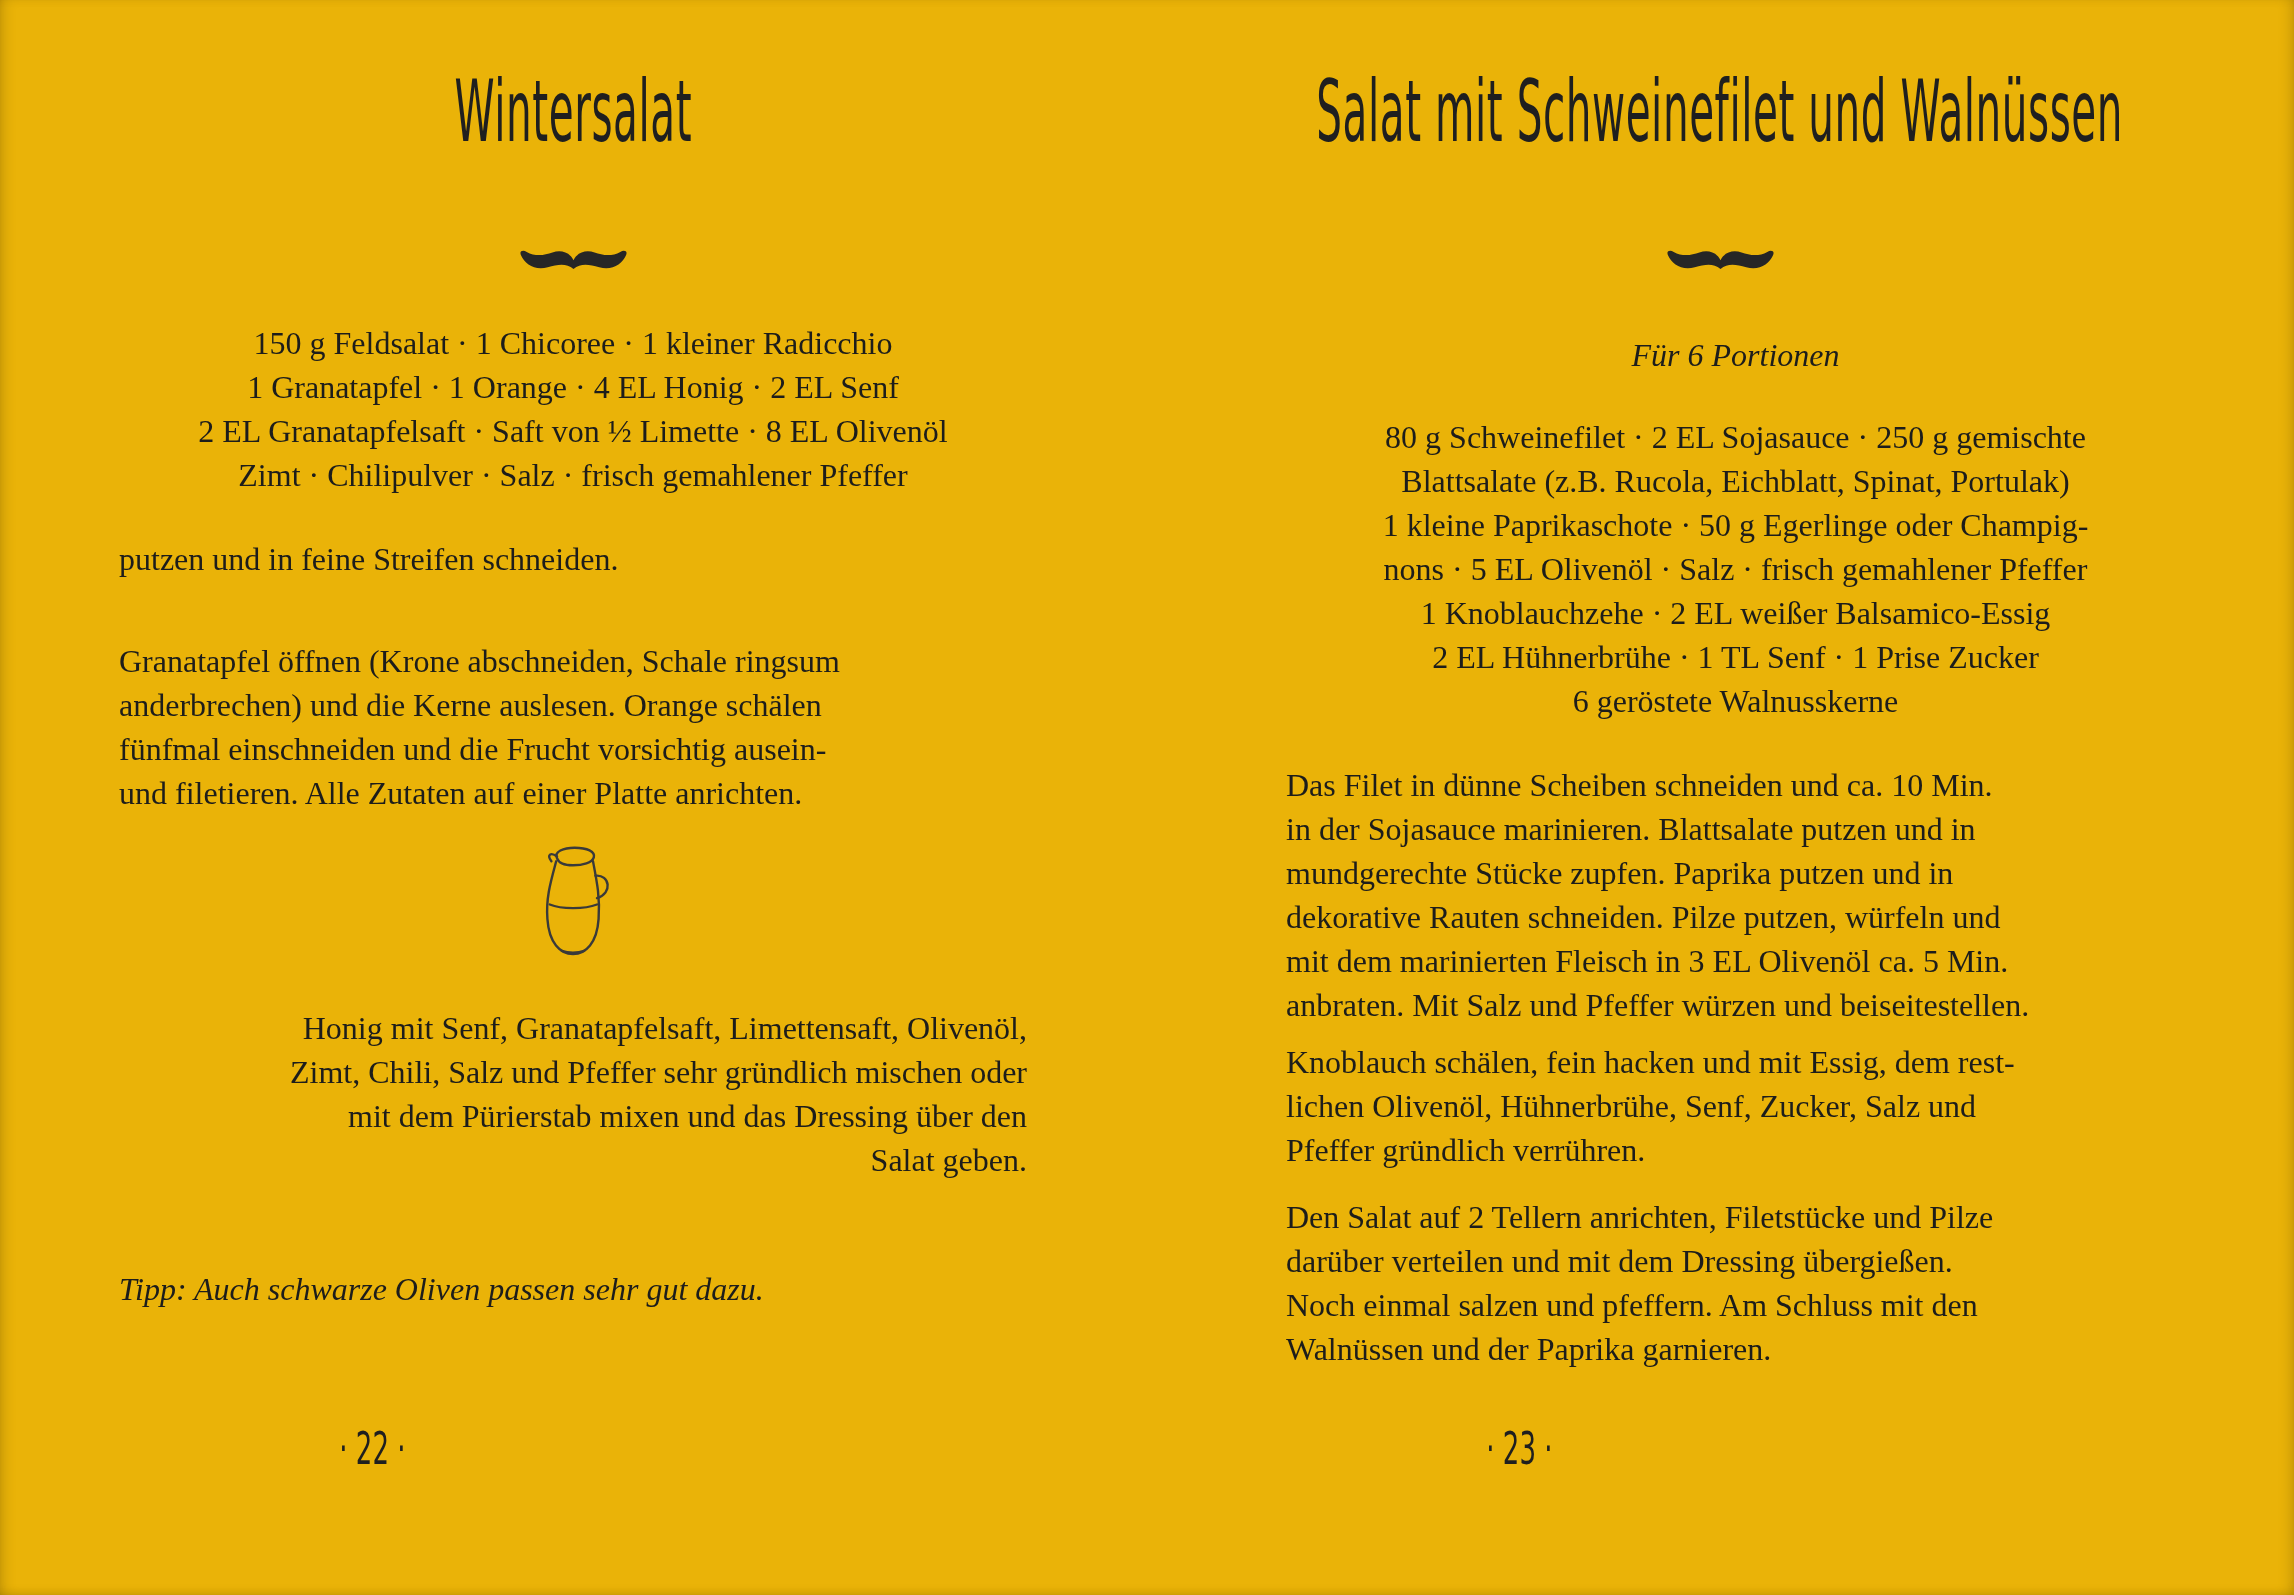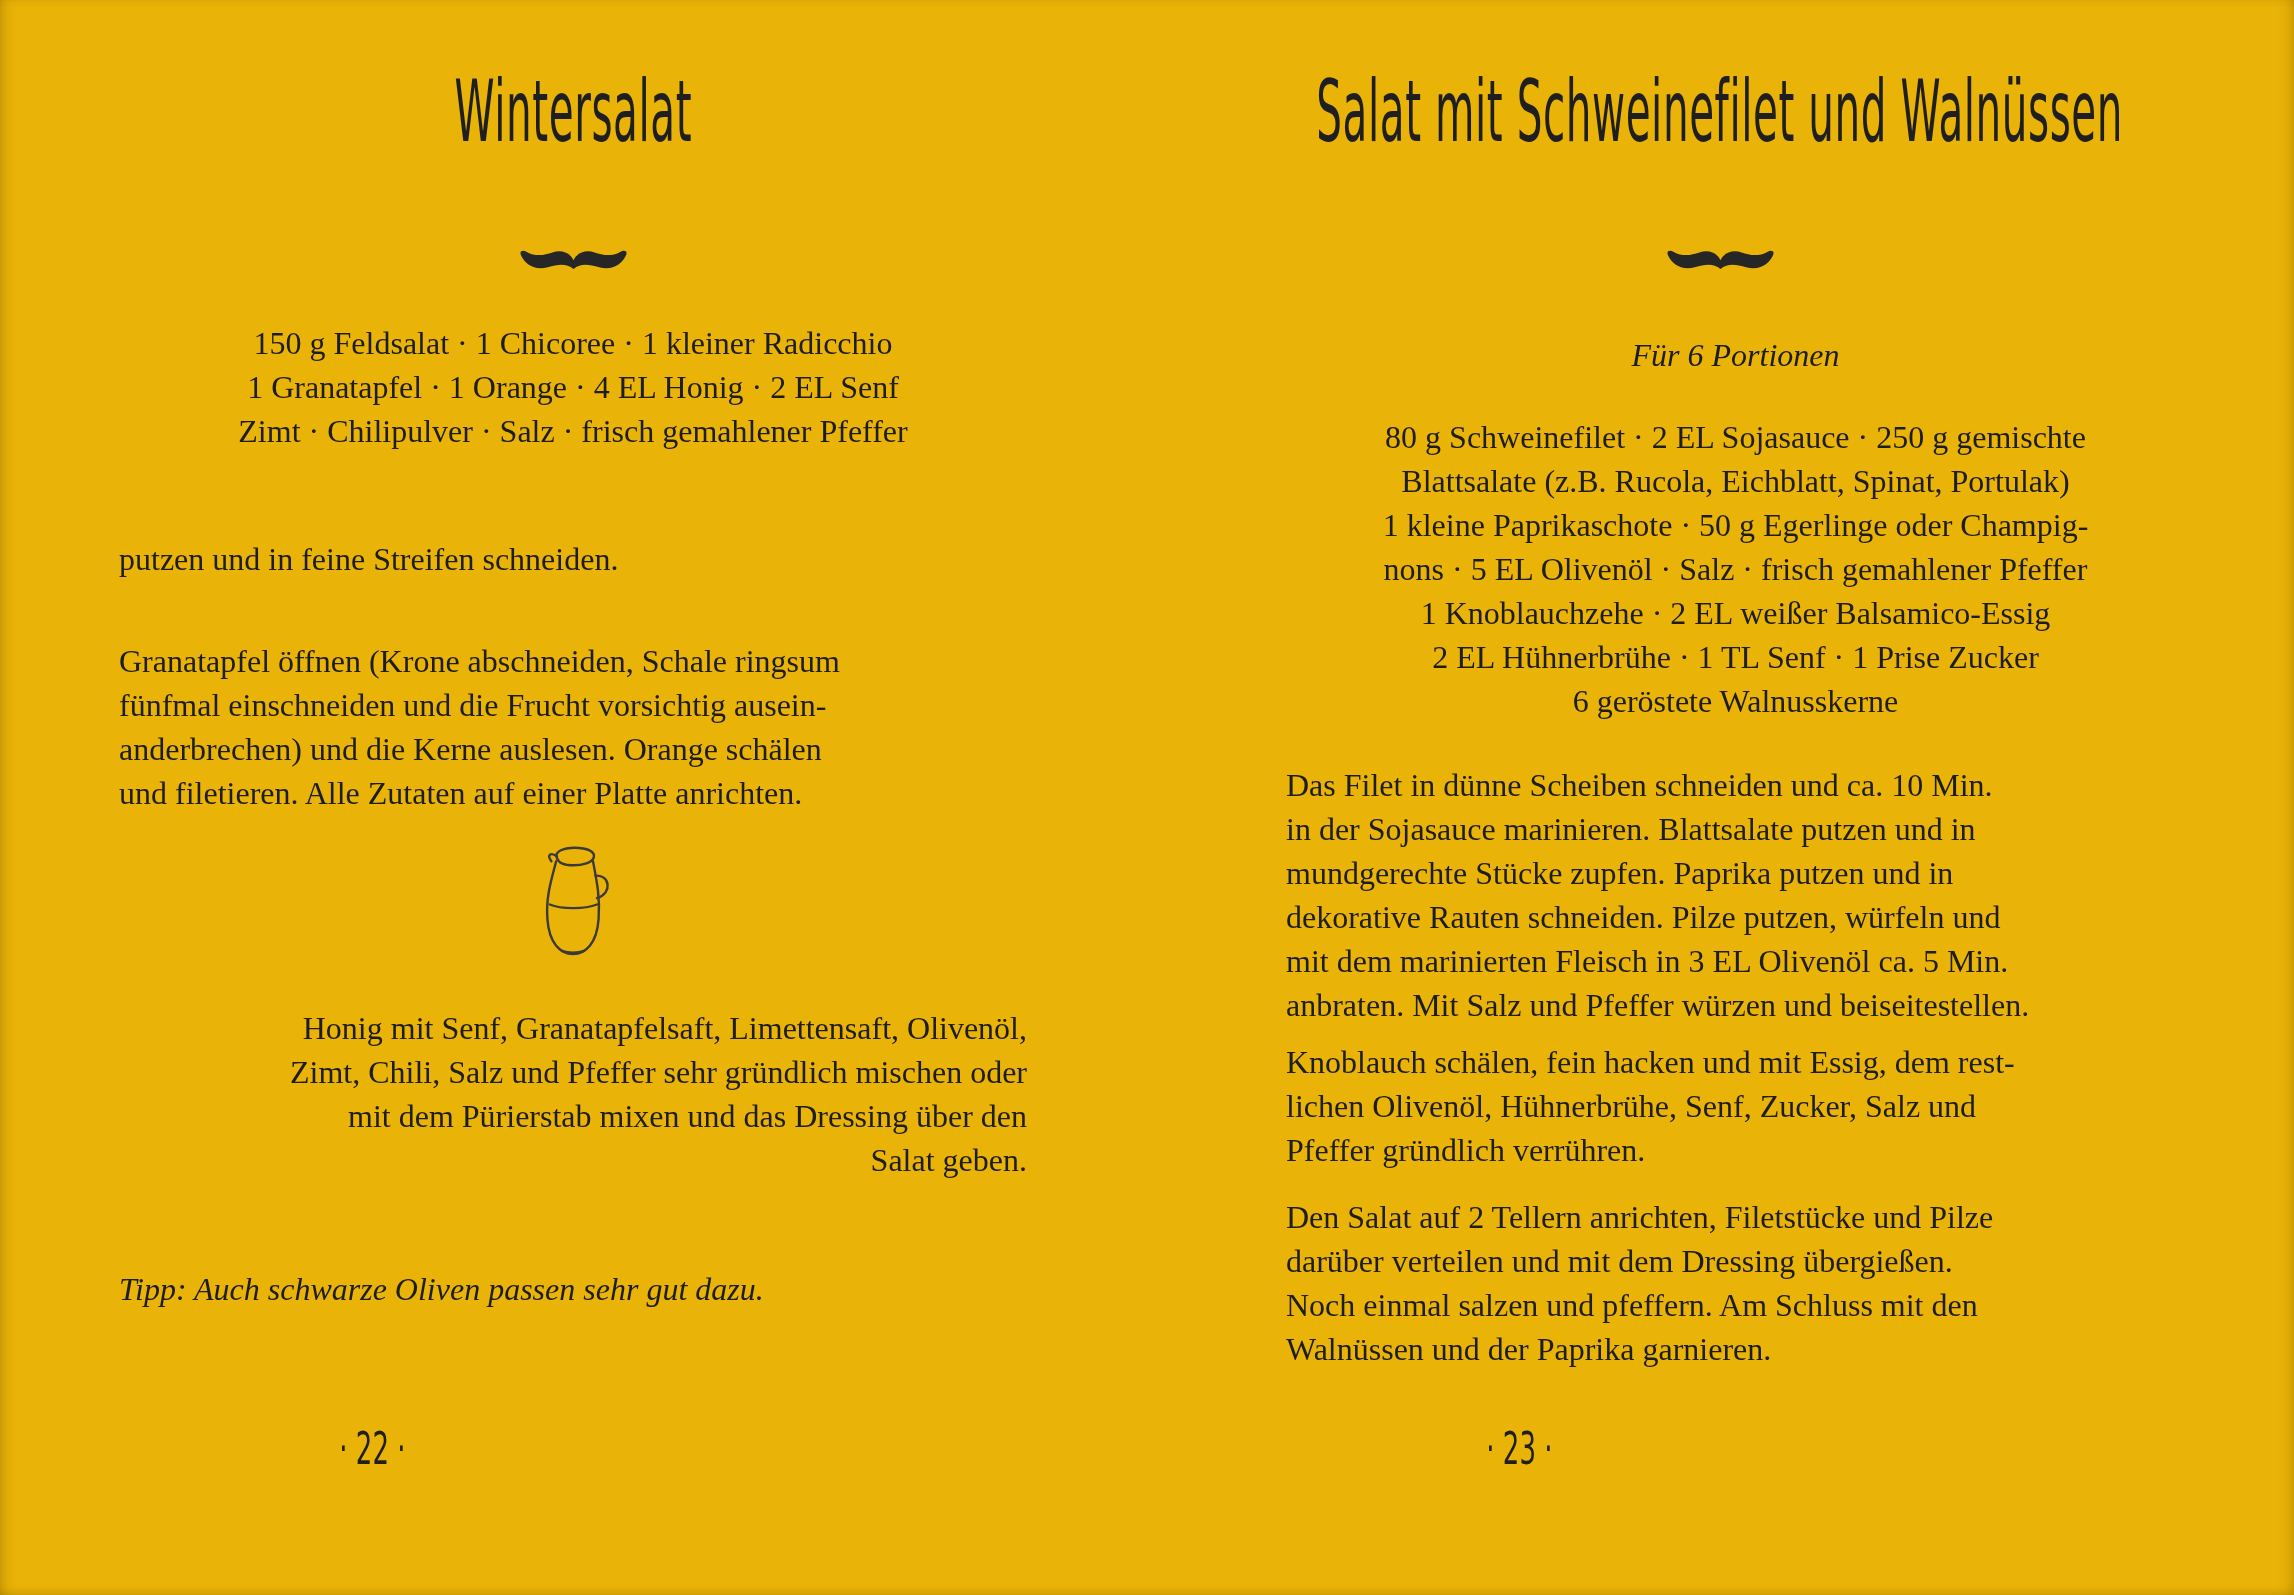--- a/index.html
+++ b/index.html
@@ -105,31 +105,32 @@
 
     <div class="block center-col" style="top:247px;">
       <svg class="ornament-svg" width="117" height="31" viewBox="0 0 200 52">
         <path d="M100 22 C93 8 78 4 64 9 C50 14 34 16 20 8 C14 4 7 6 10 13 C17 29 34 40 56 34 C74 29 88 27 100 37 C112 27 126 29 144 34 C166 40 183 29 190 13 C193 6 186 4 180 8 C166 16 150 14 136 9 C122 4 107 8 100 22 Z" fill="#262626"></path>
       </svg>
     </div>
 
     <div class="block text-col ingredients" style="top:321px;">
       <div>150 g Feldsalat · 1 Chicoree · 1 kleiner Radicchio</div>
       <div>1 Granatapfel · 1 Orange · 4 EL Honig · 2 EL Senf</div>
+      <div>2 EL Granatapfelsaft · Saft von ½ Limette · 8 EL Olivenöl</div>
       <div>Zimt · Chilipulver · Salz · frisch gemahlener Pfeffer</div>
     </div>
 
     <div class="block text-col para" style="top:537px;">
       <div>putzen und in feine Streifen schneiden.</div>
     </div>
 
     <div class="block text-col para" style="top:639px;">
       <div>Granatapfel öffnen (Krone abschneiden, Schale ringsum</div>
+      <div>anderbrechen) und die Kerne auslesen. Orange schälen</div>
       <div>fünfmal einschneiden und die Frucht vorsichtig ausein-</div>
-      <div>anderbrechen) und die Kerne auslesen. Orange schälen</div>
       <div>und filetieren. Alle Zutaten auf einer Platte anrichten.</div>
     </div>
 
     <div class="block center-col" style="top:824px;">
       <svg class="jug-svg" width="96" height="161" viewBox="0 0 120 160">
         <g fill="none" stroke="#3a3a3a" stroke-width="3" stroke-linecap="round">
           <path d="M40 22 C36 14 48 9 62 9 C78 9 88 14 86 21 C84 28 72 31 60 31 C48 31 42 28 40 22 Z"></path>
           <path d="M40 20 C32 14 27 18 33 26"></path>
           <path d="M39 26 C32 52 26 72 28 98 C30 128 44 142 60 142 C76 142 90 128 92 98 C94 72 90 52 85 26"></path>
           <path d="M88 44 C106 42 110 66 90 72"></path>

